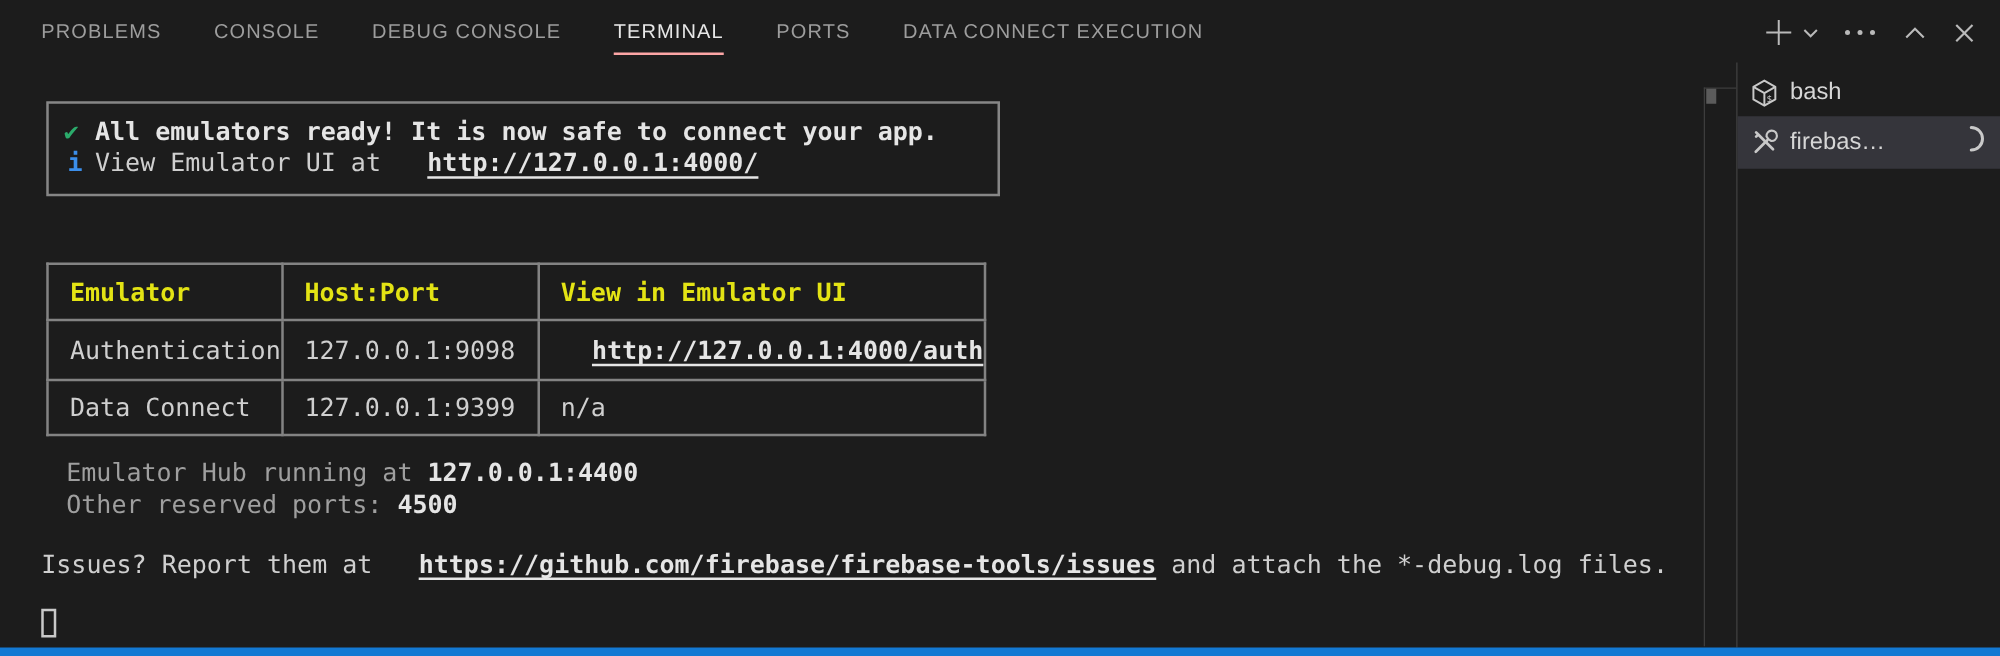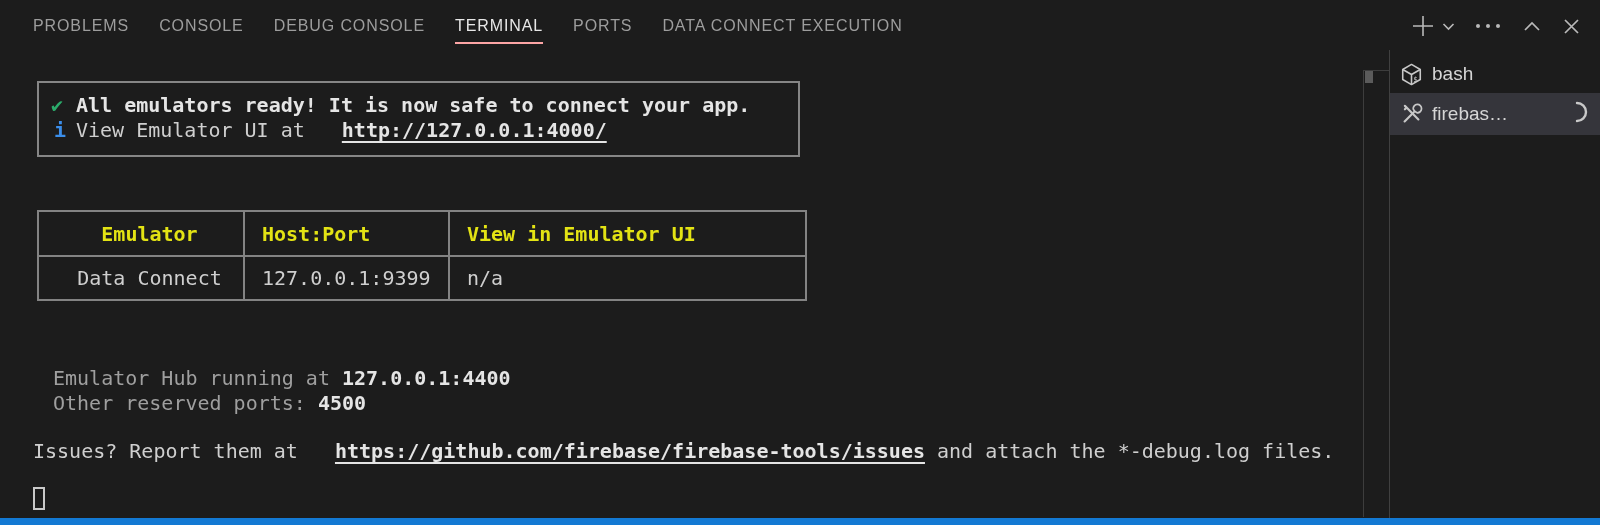--- a/index.html
+++ b/index.html
@@ -2,21 +2,21 @@
 <html><head>
 <meta charset="utf-8">
 <style>
   * { margin:0; padding:0; box-sizing:border-box; }
   html,body { width:1600px; height:525px; background:#1c1c1c; overflow:hidden;
               font-family:"Liberation Sans", sans-serif; }
   .panel { position:absolute; left:0; top:0; width:1600px; height:525px; background:#1c1c1c; }
 
   
   .tabbar { position:absolute; left:0; top:0; width:1600px; height:52px; display:flex;
-            align-items:flex-start; padding-top:17px; padding-left:33px; gap:30px; }
+            align-items:flex-start; padding-top:17px; padding-left:33px; gap:42px; }
   .ptab { font-size:16px; letter-spacing:.9px; color:#9d9d9d; padding-bottom:7px;
           white-space:nowrap; cursor:pointer; }
   .ptab.active { color:#e7e7e7; border-bottom:2px solid #fca5a5; }
 
   .tab-actions { position:absolute; top:0; right:20px; height:52px; display:flex;
                  align-items:center; gap:14px; }
   .act { display:flex; align-items:center; justify-content:center; color:#b9b9b9; cursor:pointer; }
   .act svg { display:block; }
 
   
@@ -33,21 +33,21 @@
   .bicon { width:25px; flex:0 0 25px; }
   .check { color:#2bab6b; font-weight:bold; }
   .info  { color:#3b8eea; font-weight:bold; padding-left:3px; }
 
   table.etable { position:absolute; left:37px; top:158px; border-collapse:collapse; }
   table.etable td { border:2px solid #838383; padding:0 0 0 17px; vertical-align:middle;
                     white-space:pre; }
   table.etable tr.hdr td { height:45px; color:#e3e314; font-weight:bold; }
   table.etable tr.r1 td { height:48px; }
   table.etable tr.r2 td { height:44px; }
-  td.c1 { width:206px;text-align:center; } td.c2 { width:205px; } td.c3 { width:357px; }
+  td.c1 { width:185px; } td.c2 { width:205px; } td.c3 { width:357px; }
 
   .hubline   { position:absolute; left:53px; height:25px; line-height:25px; color:#9f9f9f; }
   .issues    { position:absolute; left:33px; top:387px; height:25px; line-height:25px; color:#cfcfcf; }
   .cursor    { position:absolute; left:33px; top:435px; width:12px; height:23px;
                border:2px solid #c9c9c9; background:transparent; }
 
   
   .sb-vline  { position:absolute; left:1363px; top:70px; width:1px; height:447px; background:#3d3d3d; }
   .sb-hline  { position:absolute; left:1363px; top:70px; width:26px; height:1px; background:#3d3d3d; }
   .sb-thumb  { position:absolute; left:1365px; top:71px; width:8px; height:12px; background:#5b5b5b; }
@@ -123,20 +123,25 @@
       </div>
     </div>
 
     <table class="etable">
       <tbody>
           <tr class="hdr">
         <td class="c1">Emulator</td>
         <td class="c2">Host:Port</td>
         <td class="c3">View in Emulator UI</td>
       </tr>
+      <tr class="r1">
+        <td class="c1">Authentication</td>
+        <td class="c2">127.0.0.1:9098</td>
+        <td class="c3"><span class="bold ul">http://127.0.0.1:4000/auth</span></td>
+      </tr>
       <tr class="r2">
         <td class="c1">Data Connect</td>
         <td class="c2">127.0.0.1:9399</td>
         <td class="c3">n/a</td>
       </tr>
     </tbody>
       </table>
 
     <div class="hubline pre" style="top:314px;"><span>Emulator Hub running at </span><span class="bold">127.0.0.1:4400</span></div>
     <div class="hubline pre" style="top:339px;"><span>Other reserved ports: </span><span class="bold">4500</span></div>

